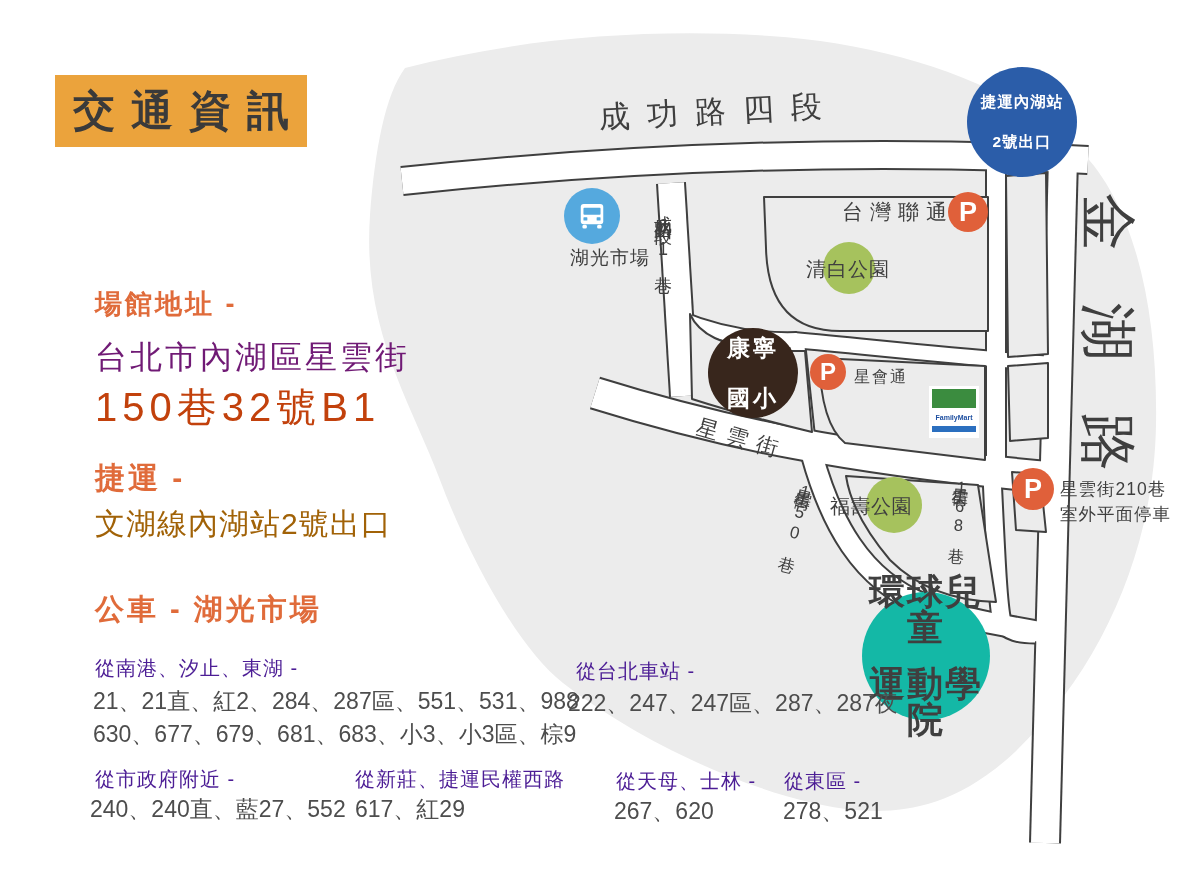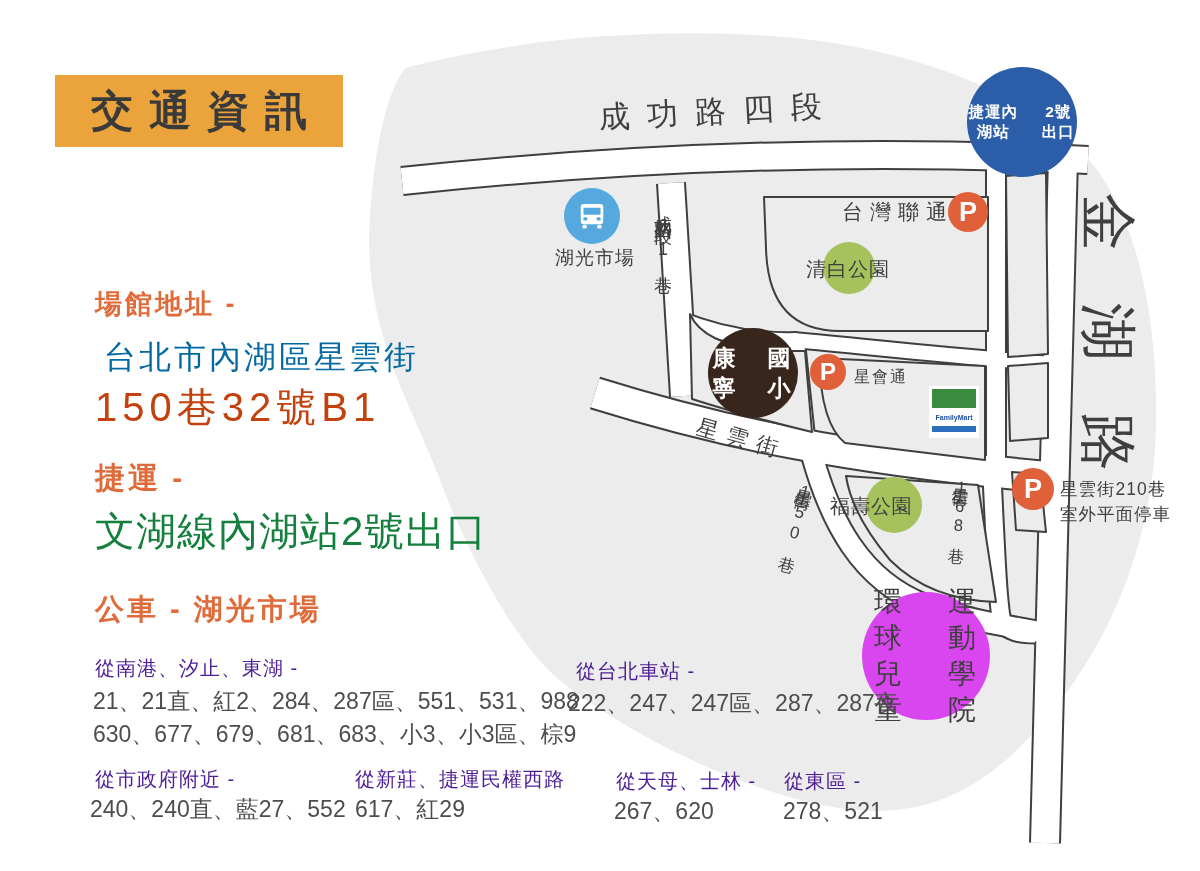--- a/index.html
+++ b/index.html
@@ -3,33 +3,33 @@
 <meta charset="utf-8">
 <style>
   html,body{margin:0;padding:0;}
   body{
     width:1200px;height:871px;position:relative;overflow:hidden;
     background:#ffffff;
     font-family:"Liberation Sans","DejaVu Sans",sans-serif;
     color:#3f3f3f;
   }
   .abs{position:absolute;}
-  .circle{position:absolute;border-radius:50%;display:flex;align-items:center;justify-content:center;flex-direction:row;text-align:center;gap:20px;}
+  .circle{position:absolute;border-radius:50%;display:flex;align-items:center;justify-content:center;flex-direction:column;text-align:center;gap:20px;}
   
   .title-banner{
-    left:55px;top:75px;width:288px;height:72px;background:#EBA33C;
+    left:55px;top:75px;width:252px;height:72px;background:#EBA33C;
     display:flex;align-items:center;justify-content:center;
   }
   .title-banner span{font-size:42px;font-weight:bold;letter-spacing:16px;color:#3A3A3A;margin-left:16px;}
   .h-orange{color:#E06B3A;font-weight:bold;}
   .addr-h{left:95px;top:286px;font-size:27px;letter-spacing:3px;}
-  .addr-1{left:104px;top:336px;font-size:32px;letter-spacing:3px;color:#0369a1;}
+  .addr-1{left:95px;top:336px;font-size:32px;letter-spacing:3px;color:#701a75;}
   .addr-2{left:95px;top:380px;font-size:40px;letter-spacing:5px;color:#c2410c;}
   .mrt-h{left:95px;top:458px;font-size:30px;letter-spacing:3px;}
-  .mrt-d{left:95px;top:504px;font-size:40px;letter-spacing:1px;color:#15803d;}
+  .mrt-d{left:95px;top:504px;font-size:30px;letter-spacing:1px;color:#a16207;}
   .bus-h{left:95px;top:590px;font-size:29px;letter-spacing:3px;}
   .g-from{font-size:20px;color:#4c1d95;letter-spacing:1px;}
   .g-routes{font-size:23px;color:#4D4D4D;}
   .g1f{left:95px;top:655px;}
   .g1r1{left:93px;top:686px;}
   .g1r2{left:93px;top:719px;}
   .g2f{left:576px;top:658px;}
   .g2r{left:568px;top:688px;}
   .g3f{left:95px;top:766px;}
   .g3r{left:90px;top:794px;}
@@ -55,21 +55,21 @@
   .kn-circle{left:708px;top:328px;width:90px;height:90px;background:#38261C;color:#fff;font-size:23px;font-weight:bold;line-height:30px;letter-spacing:3px;}
   .xht-label{left:854px;top:367px;font-size:16px;letter-spacing:2px;}
   .fm-card{left:929px;top:386px;width:50px;height:52px;background:#ffffff;}
   .fm-green{height:19px;margin:3px 3px 0 3px;background:#3B8C3F;}
   .fm-text{height:18px;display:flex;align-items:center;justify-content:center;font-size:7px;font-weight:bold;color:#1E4FA0;letter-spacing:0px;}
   .fm-blue{height:6px;margin:0 3px;background:#2B6FBF;}
   .fs-circle{left:866px;top:477px;width:56px;height:56px;}
   .fs-label{left:830px;top:493px;font-size:20px;letter-spacing:0.5px;}
   .p210-l1{left:1060px;top:477px;font-size:17.5px;letter-spacing:1px;}
   .p210-l2{left:1060px;top:502px;font-size:17.5px;letter-spacing:1px;}
-  .academy-circle{left:862px;top:592px;width:128px;height:128px;background:#d946ef;color:#3F3F3F;font-size:28px;font-weight:normal;line-height:36px;letter-spacing:2px;}
+  .academy-circle{left:862px;top:592px;width:128px;height:128px;background:#14b8a6;color:#3F3F3F;font-size:36px;font-weight:bold;line-height:36px;letter-spacing:2px;}
   .road-label{color:#3F3F3F;}
   .jinhu{left:1078px;top:183px;display:flex;flex-direction:column;gap:32px;font-size:58px;}
   .jinhu span{display:block;transform:rotate(90deg);}
   .chenggong{left:598px;top:97px;font-size:31px;letter-spacing:17px;font-weight:500;transform:rotate(-3deg);transform-origin:0 0;white-space:nowrap;}
   .v-upright{writing-mode:vertical-rl;text-orientation:upright;}
   .cg61{left:651px;top:201px;font-size:18px;letter-spacing:3px;height:215px;}
   .xy{left:701px;top:412px;font-size:22px;letter-spacing:9px;font-weight:500;transform:rotate(16deg);transform-origin:0 0;white-space:nowrap;}
   .xy150{left:797px;top:477px;font-size:17px;height:140px;transform:rotate(14deg);transform-origin:50% 0;letter-spacing:2px;}
   .xy168{left:951px;top:475px;font-size:16.5px;height:140px;transform:rotate(4deg);transform-origin:50% 0;letter-spacing:1px;}
 </style>
@@ -146,21 +146,21 @@
 <div class="circle bus-circle">
   <svg width="36" height="36" viewBox="0 0 24 24">
     <rect x="4.5" y="4" width="15" height="13.5" rx="2" fill="#fff"></rect>
     <rect x="6.3" y="6.5" width="11.4" height="4.6" rx="0.6" fill="#55A9DE"></rect>
     <rect x="6.3" y="12.8" width="2.6" height="2.2" rx="0.4" fill="#55A9DE"></rect>
     <rect x="15.1" y="12.8" width="2.6" height="2.2" rx="0.4" fill="#55A9DE"></rect>
     <rect x="5.6" y="17.8" width="3" height="2.6" rx="1" fill="#fff"></rect>
     <rect x="15.4" y="17.8" width="3" height="2.6" rx="1" fill="#fff"></rect>
   </svg>
 </div>
-<div class="abs bus-label" style="text-align:center;">湖光市場</div>
+<div class="abs bus-label" style="text-align:right;">湖光市場</div>
 
 <div class="abs tl-label">台灣聯通</div>
 <div class="circle p-circle p1">P</div>
 
 <div class="circle park-circle qb-circle"></div>
 <div class="abs qb-label">清白公園</div>
 
 <div class="circle kn-circle">
   <span>康寧</span>
   <span>國小</span>

